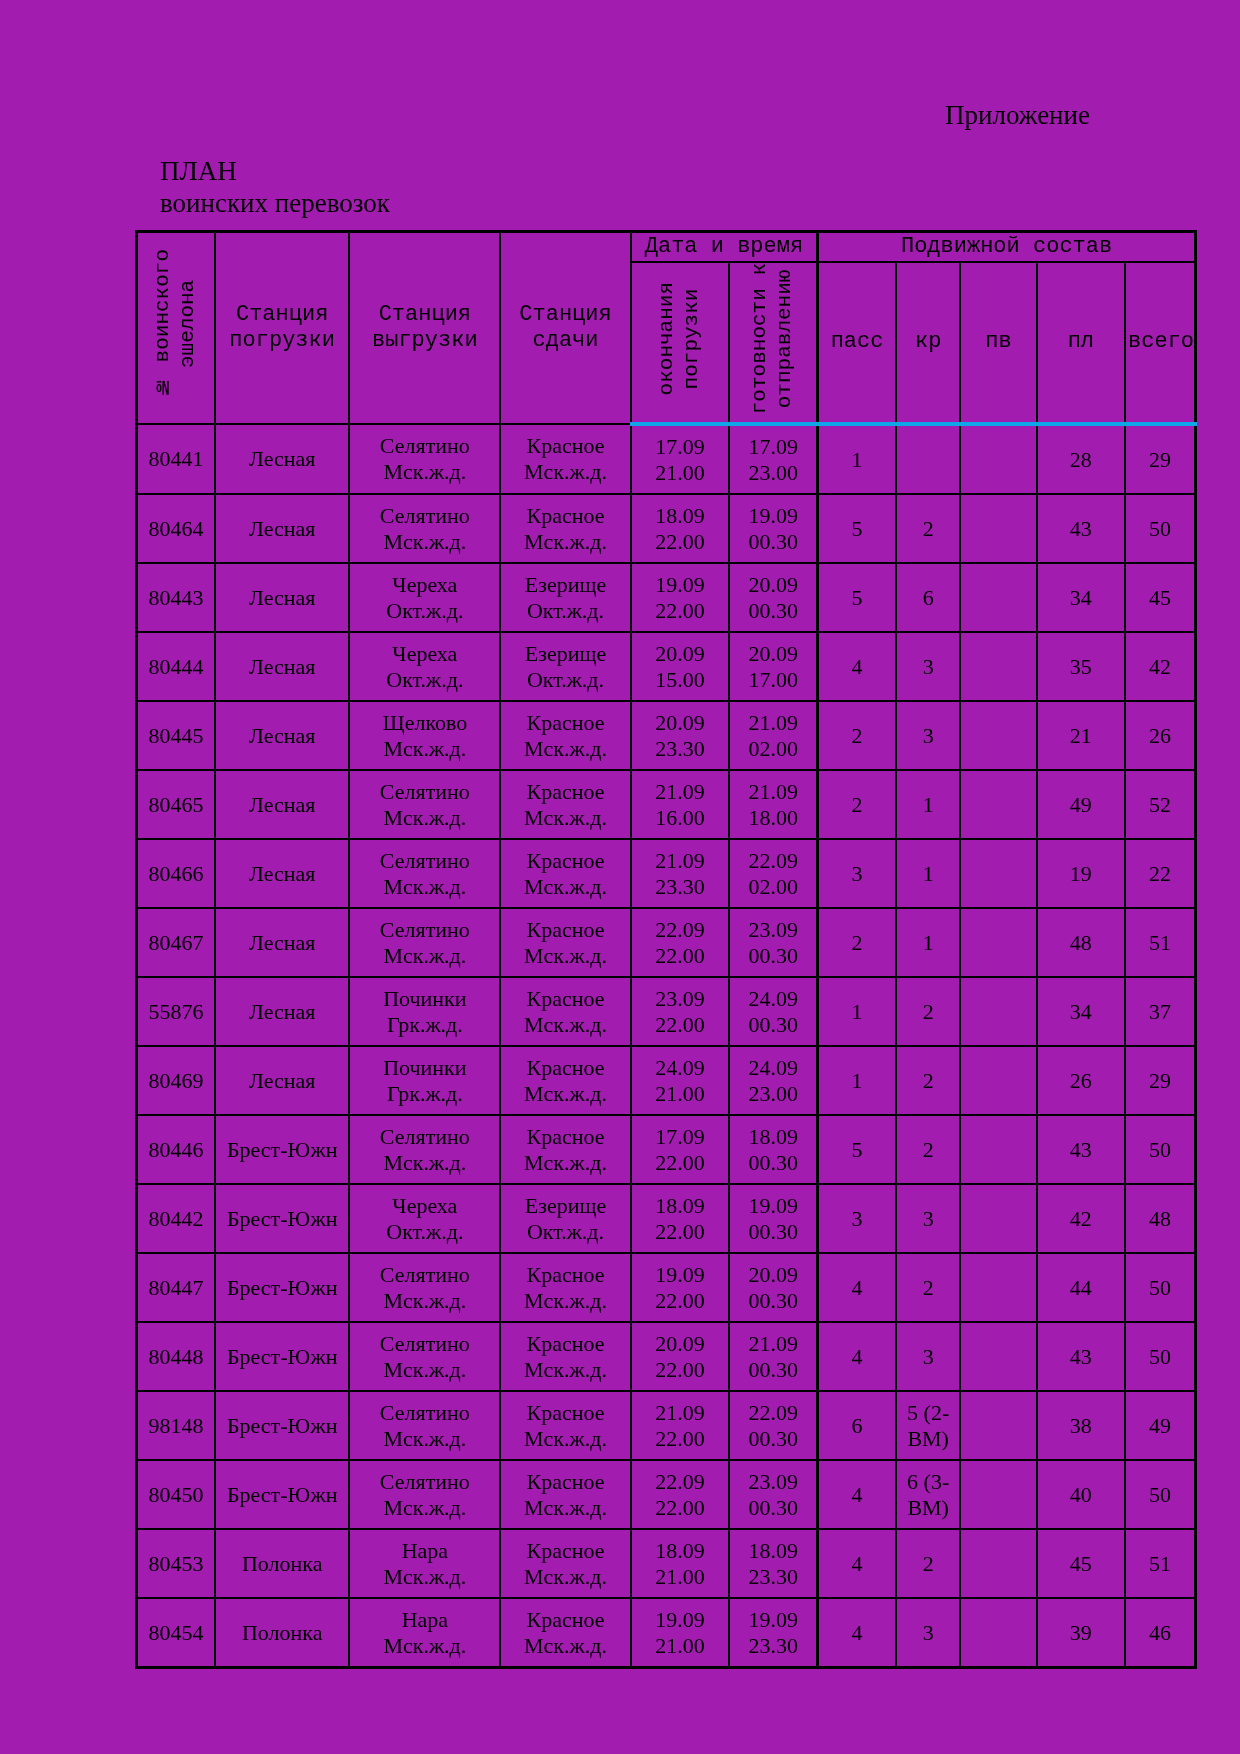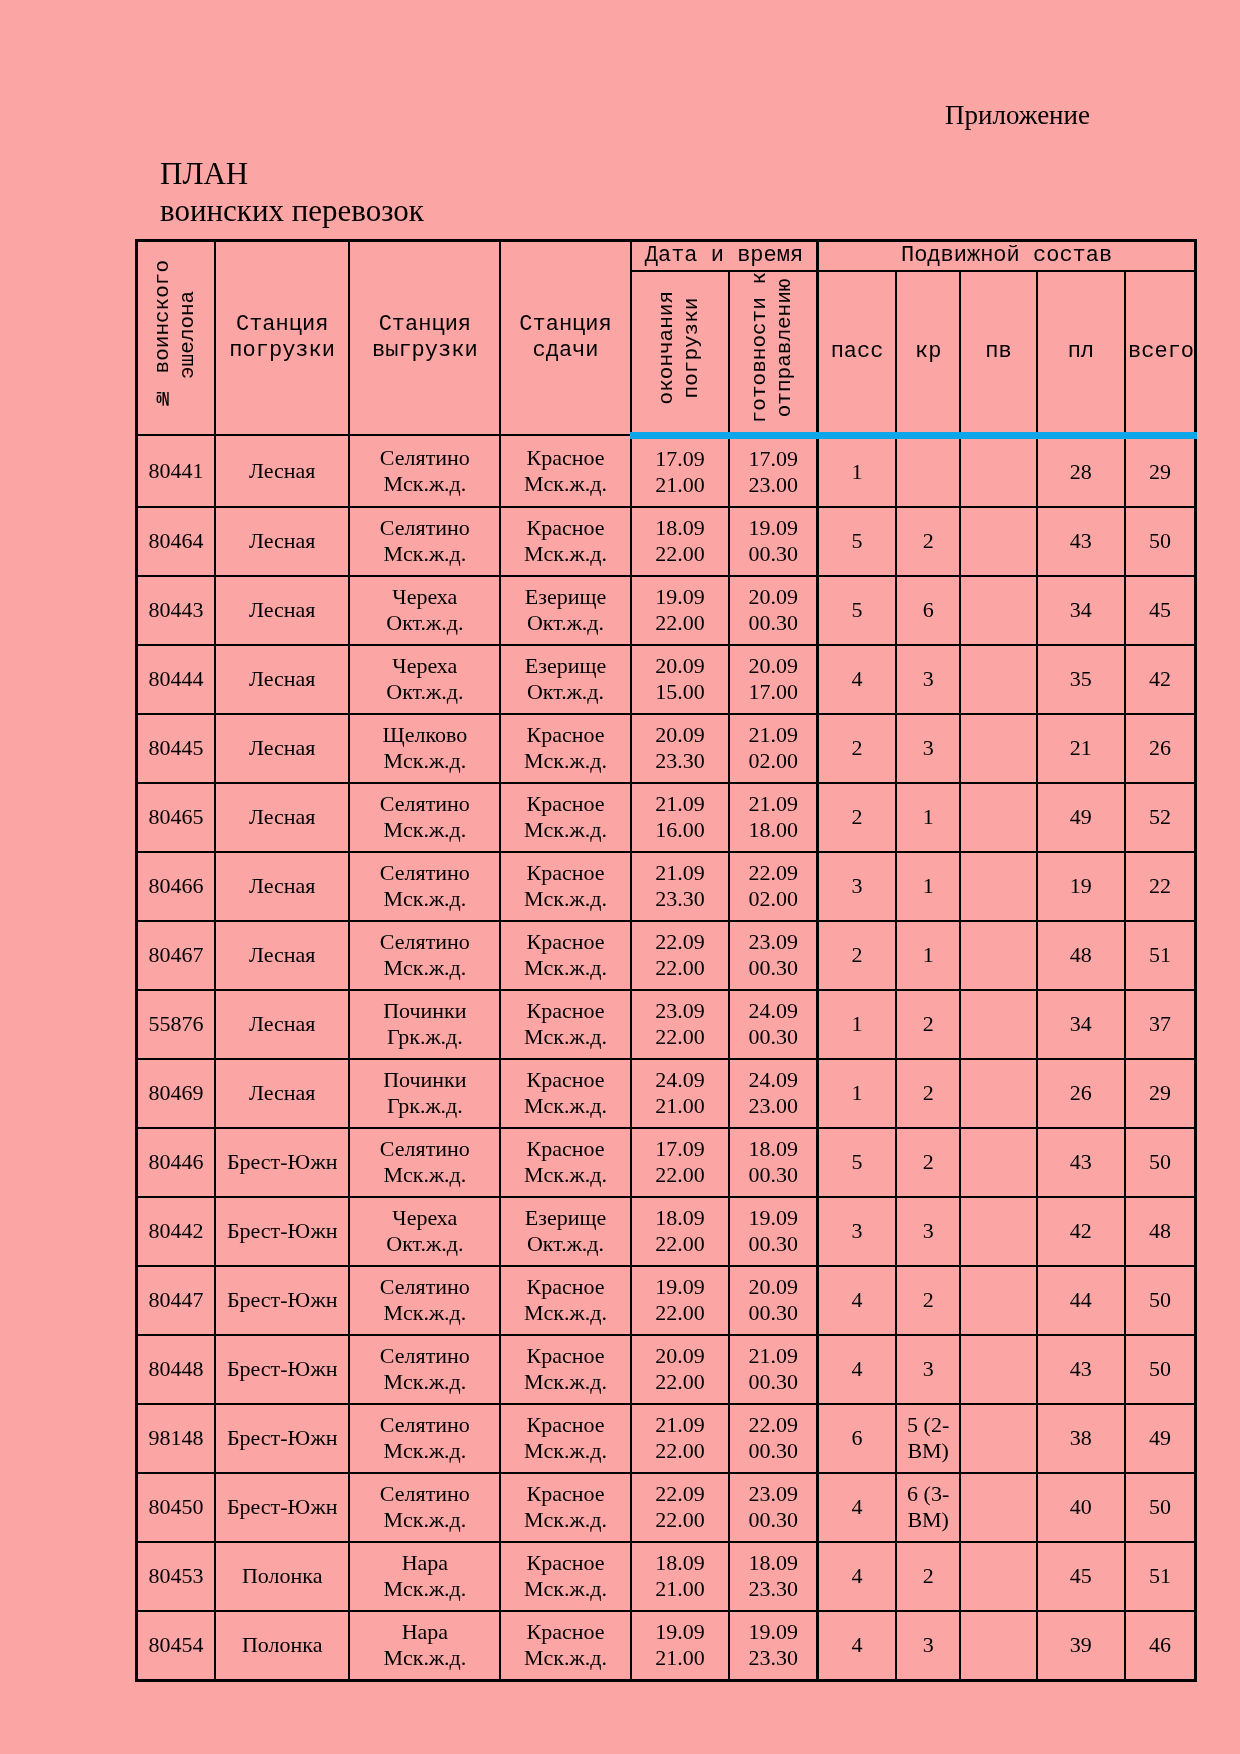--- a/index.html
+++ b/index.html
@@ -6,32 +6,32 @@
     margin: 0;
     padding: 0;
     background: #ffffff;
     color: #000000;
     font-family: "Liberation Serif", "DejaVu Serif", serif;
   }
   .page {
     position: relative;
     width: 1240px;
     height: 1754px;
-    background: #fca5a5;
+    background: #a21caf;
     overflow: hidden;
   }
   .appendix {
     padding: 100px 150px 0 0;
     text-align: right;
     font-size: 27px;
     line-height: 1.15;
   }
   .titles {
     margin: 24px 6px 0 160px;
-    font-size: 31px;
+    font-size: 27px;
     line-height: 1.2;
   }
   table.plan {
     border-collapse: collapse;
     table-layout: fixed;
     margin: 10px 0 0 135px;
     width: 1062px;
     border: 3px solid #000;
   }
   table.plan th, table.plan td {
@@ -44,21 +44,21 @@
   table.plan th {
     font-weight: normal;
     font-size: 22px;
     line-height: 1.18;
     padding: 0 2px;
     font-family: Liberation Mono, monospace;
   }
   tr.group-row th.group-cell { height: 28px; }
   tr.main-row th { height: 153px; }
   th.span2 { border-bottom: 5px solid #000; }
-  tr.main-row th { border-bottom: 7px solid #0ea5e9; }
+  tr.main-row th { border-bottom: 4px solid #0ea5e9; }
   th.vert span {
     display: inline-block;
     writing-mode: vertical-rl;
     transform: rotate(180deg);
     white-space: pre-line;
     font-size: 21px;
     line-height: 1.18;
   }
   table.plan td {
     height: 67px;

